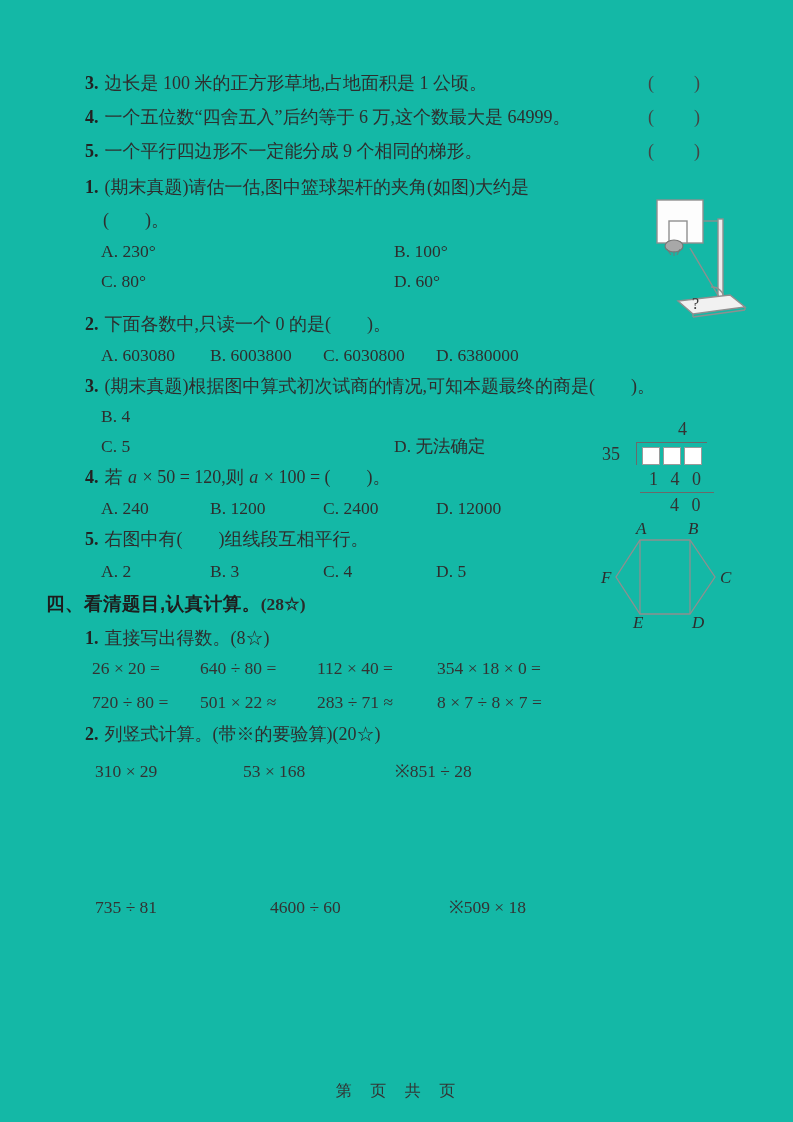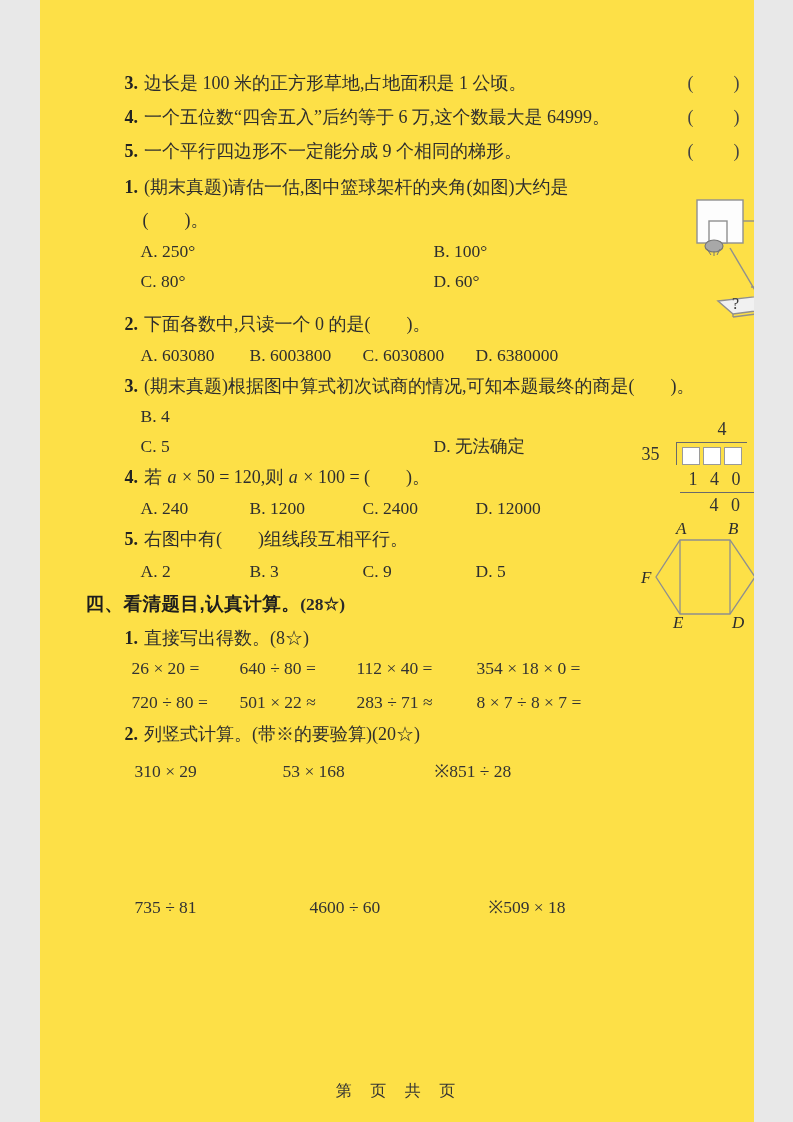--- a/index.html
+++ b/index.html
@@ -1,20 +1,20 @@
 <!DOCTYPE html>
 <html><head>
 <meta charset="utf-8">
 <style>
   html,body{margin:0;padding:0;background:#e8e8e8;}
   .page{
     position:relative;
-    width:714px;height:1122px;
+    width:793px;height:1122px;
     margin:0 auto;
-    background:#fde047;
+    background:#14b8a6;
     overflow:hidden;
     font-family:"Liberation Serif","DejaVu Serif",serif;
     color:#2e2e2e;
     box-sizing:border-box;
     padding-top:73px;
   }
   .qnum{font-weight:bold;margin-right:6px;color:#222;}
   
   .tf-line{position:relative;margin-left:85px;height:21px;line-height:21px;margin-bottom:13px;font-size:18px;}
   .bracket{position:absolute;left:563px;top:0;width:52px;display:flex;justify-content:space-between;color:#444;}
@@ -85,21 +85,21 @@
         </span>
     </div>
   </div>
 
 
   <div class="q-line mt9">
     <span class="qnum">1.</span><span>(期末真题)请估一估,图中篮球架杆的夹角(如图)大约是</span>
   </div>
   <div class="q-cont">(　　)。</div>
   <div class="opts two">
-    <span class="c1">A. 250°</span>
+    <span class="c1">A. 230°</span>
     <span class="c2">B. 100°</span>
   </div>
   <div class="opts two">
     <span class="c1">C. 80°</span>
     <span class="c2">D. 60°</span>
   </div>
 
   <div class="q-line mt7">
     <span class="qnum">2.</span><span>下面各数中,只读一个 0 的是(　　)。</span>
   </div>
@@ -130,21 +130,21 @@
     <span class="c3">C. 2400</span>
     <span class="c4">D. 12000</span>
   </div>
 
   <div class="q-line mt8">
     <span class="qnum">5.</span><span>右图中有(　　)组线段互相平行。</span>
   </div>
   <div class="opts four mt9">
     <span class="c1">A. 2</span>
     <span class="c2">B. 3</span>
-    <span class="c3">C. 9</span>
+    <span class="c3">C. 4</span>
     <span class="c4">D. 5</span>
   </div>
 
   <div class="sec-header" style="margin-top:10px;">
     <span>四、看清题目,认真计算。</span><span class="sec-note">(28☆)</span>
   </div>
 
   <div class="q-line" style="margin-top:10px;">
     <span class="qnum">1.</span><span>直接写出得数。(8☆)</span>
   </div>

